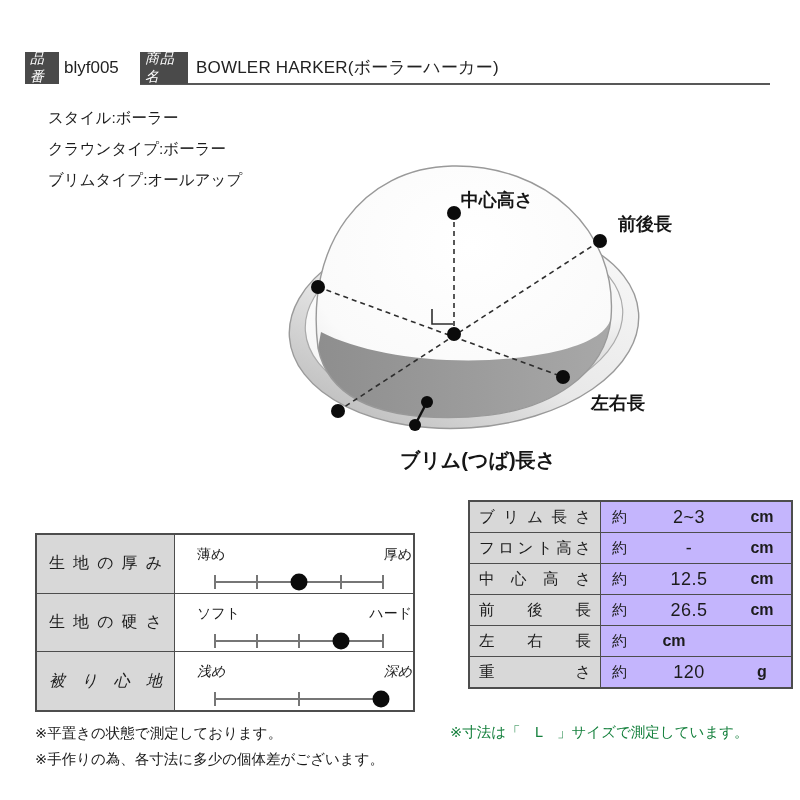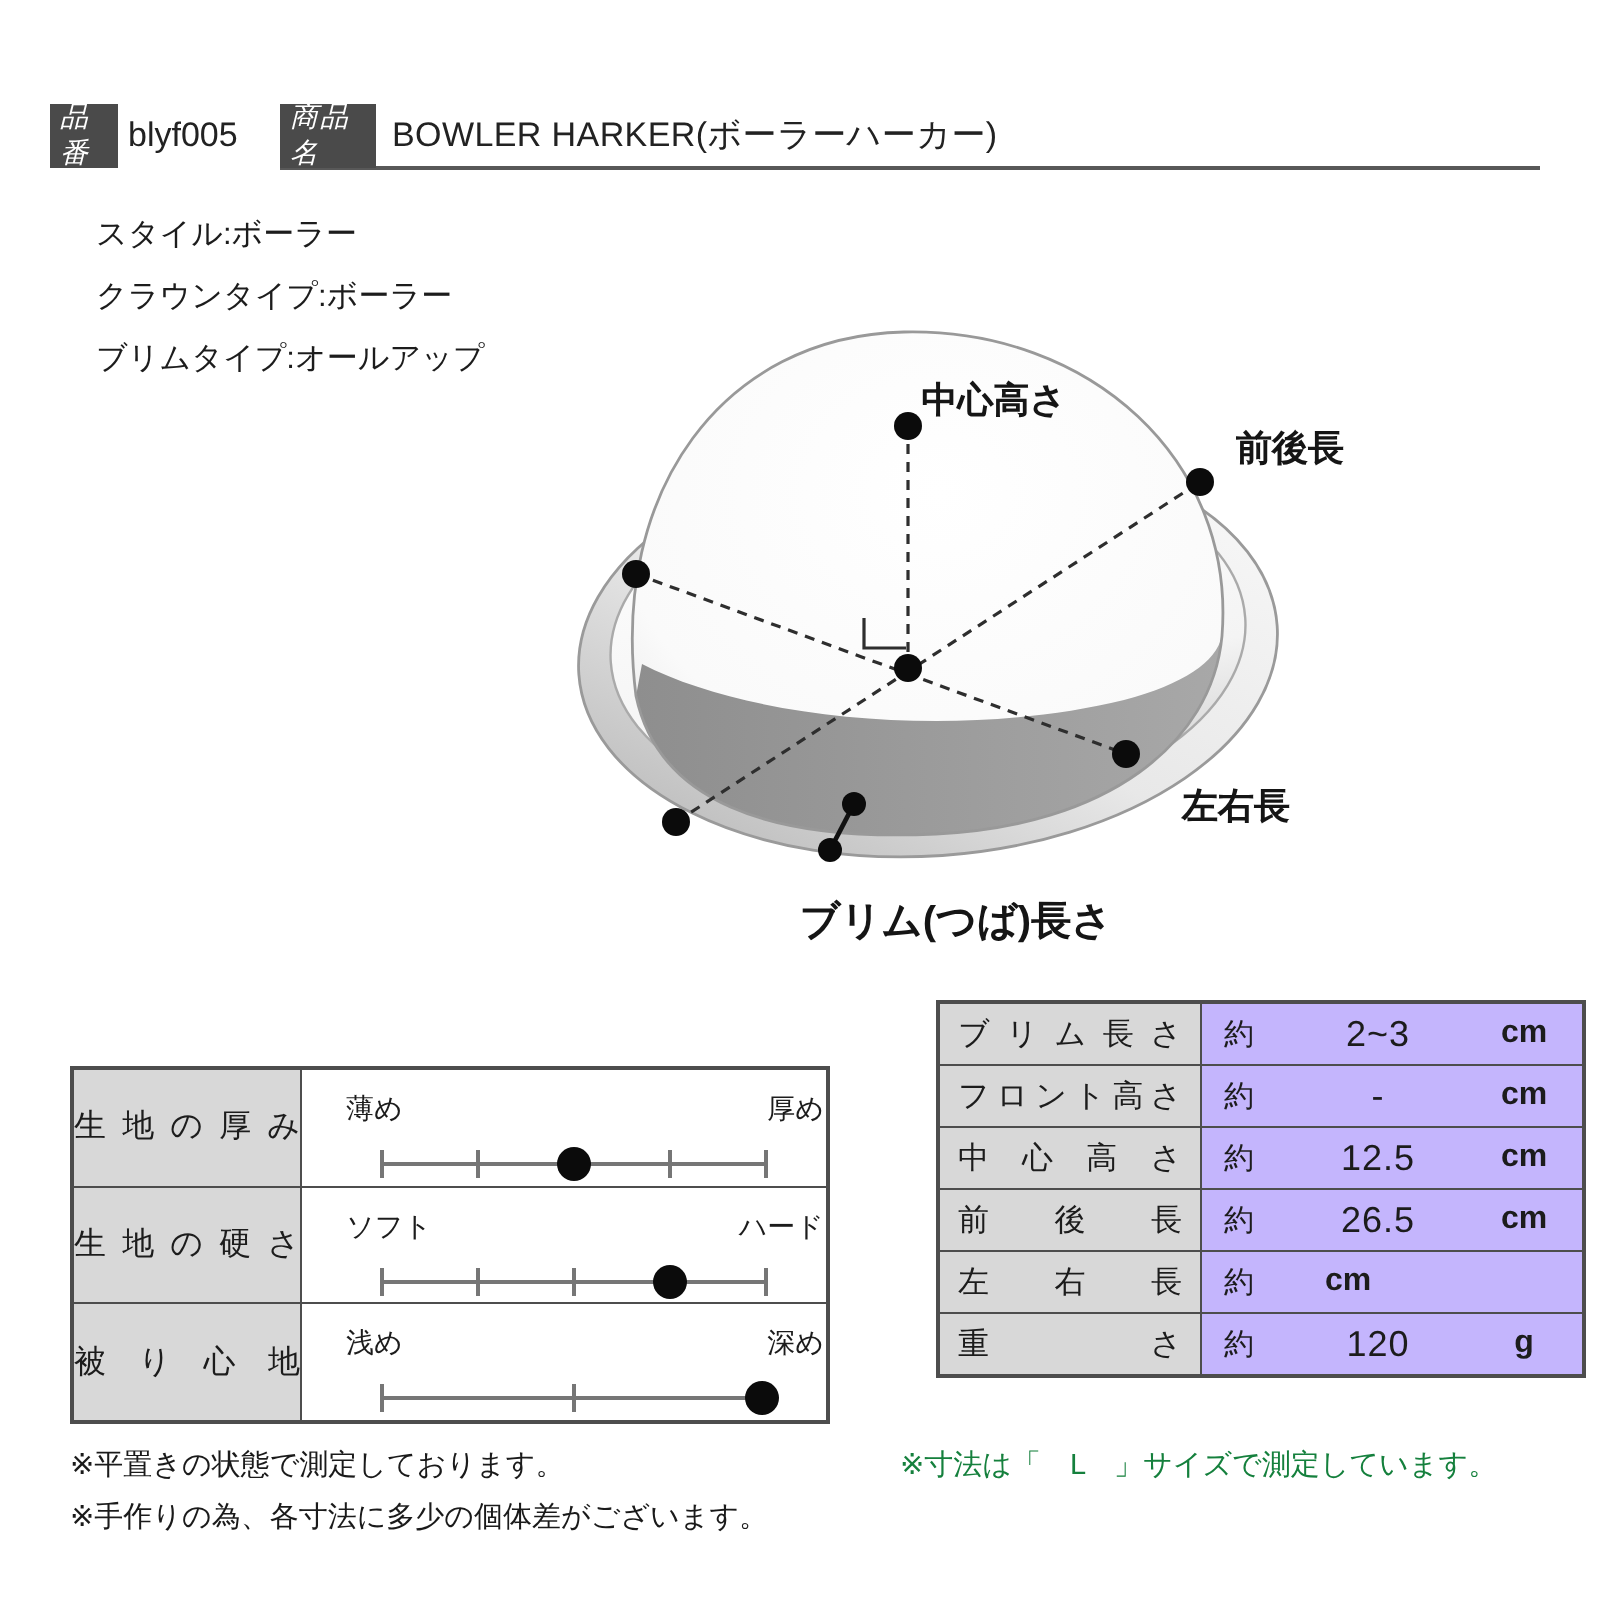--- a/index.html
+++ b/index.html
@@ -23,24 +23,24 @@
   .specs{position:absolute;left:48px;top:102px;font-size:15.5px;line-height:31px;color:#1c1c1c;}
   
   .hat{position:absolute;left:250px;top:140px;}
   .hat text{font-family:"Liberation Sans","DejaVu Sans",sans-serif;font-weight:bold;fill:#151515;}
   
   .feel{
     position:absolute;left:35px;top:533px;width:380px;height:179px;box-sizing:border-box;
     border:2px solid #4d4d4d;display:flex;flex-direction:column;background:#fff;
   }
   .feel-row{flex:1;display:flex;border-bottom:1.5px solid #4d4d4d;min-height:0;}
-  .feel-row:last-child{border-bottom:none;}
+  .feel-row:last-child{border-bottom:none;font-style:italic;}
   .feel-label{
     width:113px;background:#d8d8d8;border-right:1.5px solid #4d4d4d;
-    display:flex;align-items:center;padding:0 0;font-size:16px;box-sizing:content-box;
+    display:flex;align-items:center;padding:0 12px;font-size:16px;box-sizing:content-box;
   }
   .jtext{display:block;width:100%;text-align:justify;text-align-last:justify;}
   .feel-value{flex:1;position:relative;padding:11px 0 0 0;}
   .ends{display:flex;justify-content:space-between;font-size:14px;padding:0 1px 0 22px;color:#1c1c1c;}
   .slider{position:relative;margin:8px 30px 0 40px;height:20px;}
   .track{position:absolute;left:0;right:0;top:9px;height:2px;background:#767676;}
   .tick{position:absolute;top:3px;width:2px;height:14px;background:#767676;transform:translateX(-50%);}
   .dot{
     position:absolute;top:10px;width:17px;height:17px;border-radius:50%;
     background:#0b0b0b;transform:translate(-50%,-50%);

